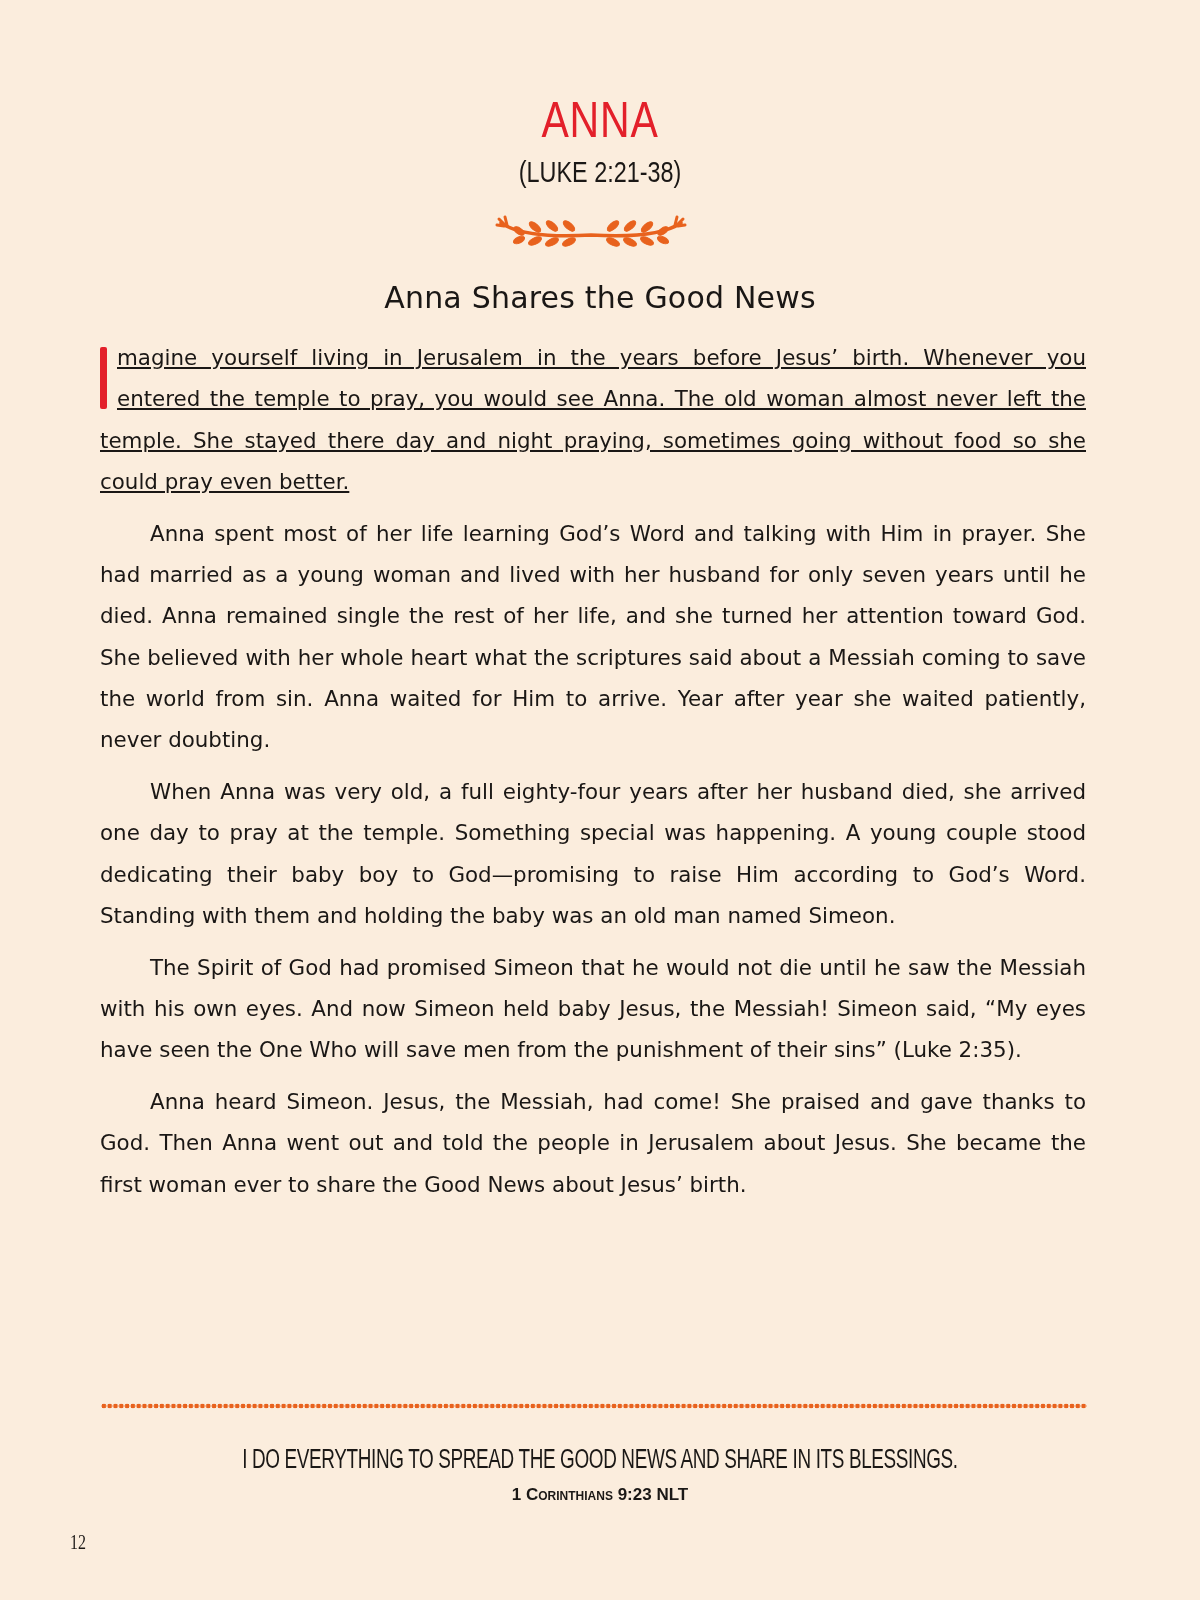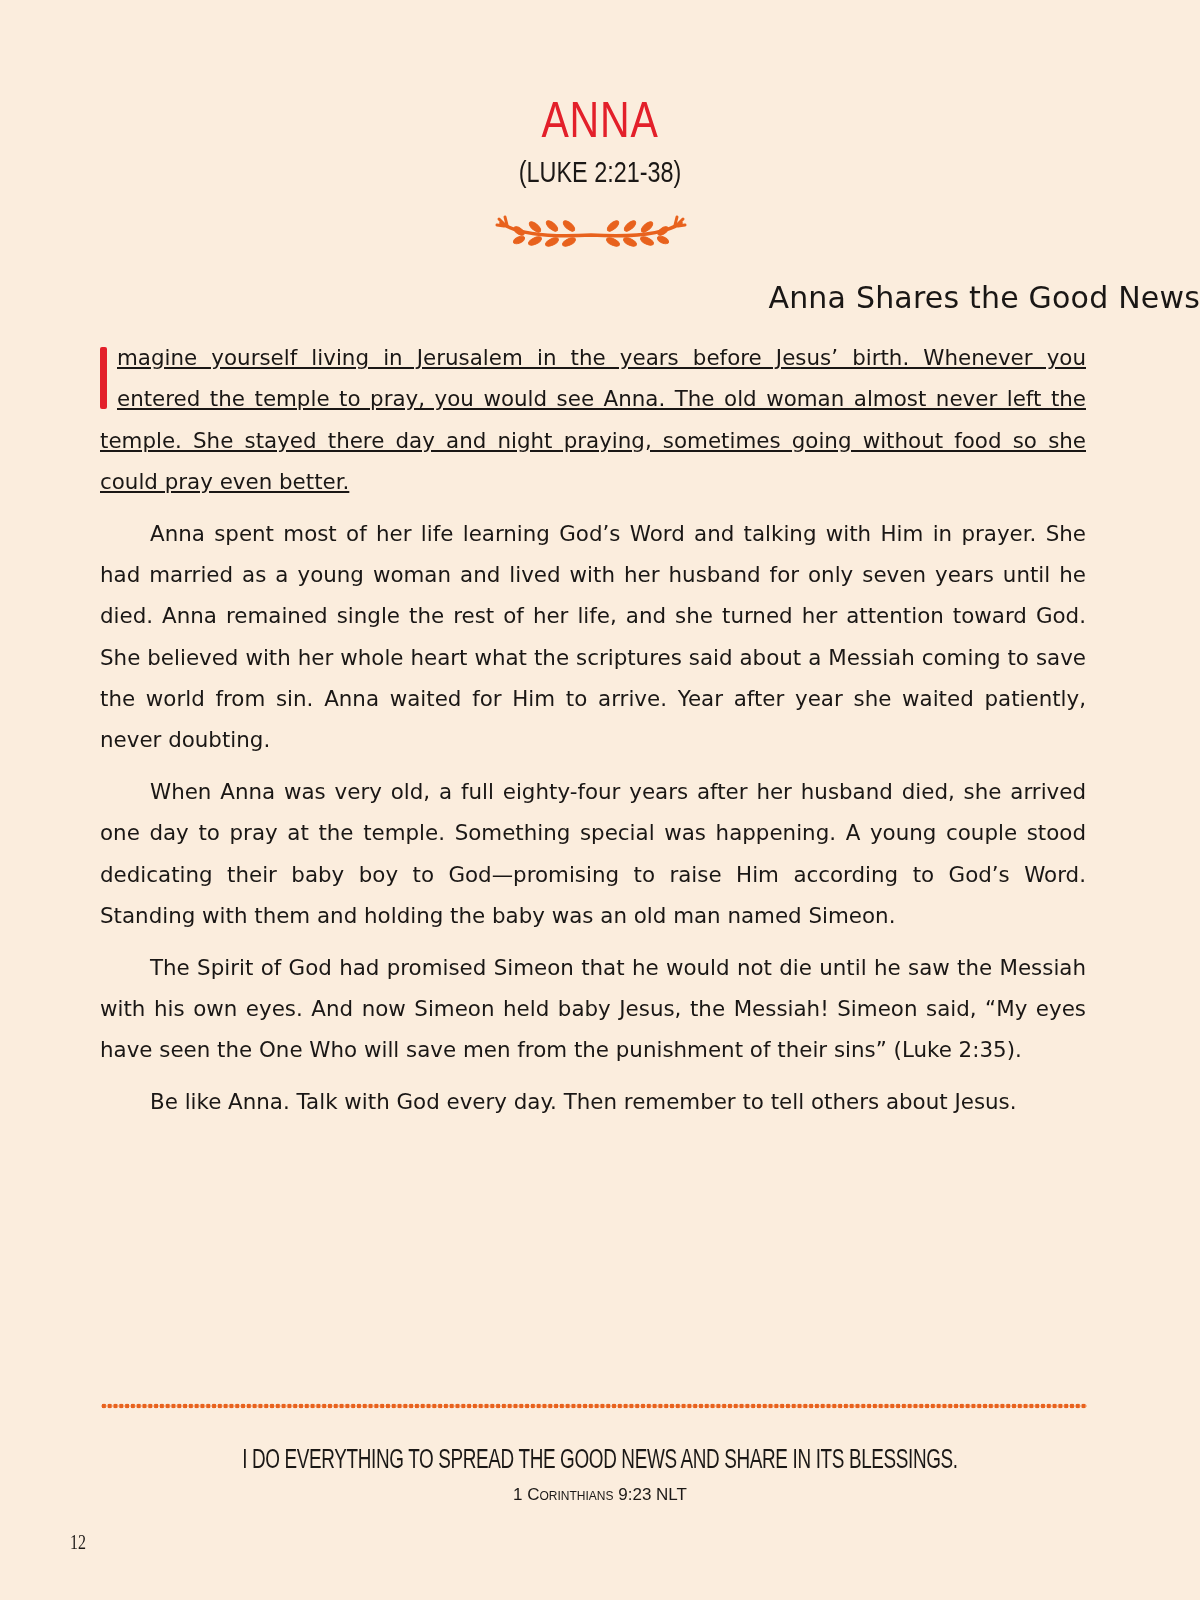--- a/index.html
+++ b/index.html
@@ -47,21 +47,21 @@
       top: 213px;
       left: 495px;
       width: 192px;
       height: 40px;
     }
     .subtitle {
       position: absolute;
       top: 278px;
       left: 0;
       width: 1200px;
-      text-align: right;
+      text-align: center;
       font-size: 30px;
       line-height: 40px;
       font-family: "DejaVu Sans", sans-serif;
       font-weight: normal;
       letter-spacing: 0.2px;
       color: #1a1715;
     }
     .body-text {
       position: absolute;
       top: 337px;
@@ -118,20 +118,21 @@
       position: absolute;
       top: 1484px;
       left: 0;
       width: 1200px;
       text-align: center;
       font-family: "Liberation Sans", sans-serif;
       font-size: 17px;
       line-height: 22px;
       color: #1b1816;
       font-variant: small-caps;
+      font-weight: bold;
     }
     .page-number {
       position: absolute;
       top: 1530px;
       left: 70px;
       font-family: "Liberation Serif", serif;
       font-size: 20px;
       line-height: 24px;
       color: #1b1816;
       transform: scaleX(0.8);
@@ -176,21 +177,21 @@
   </g>
 </svg>
 
 <div class="subtitle">Anna Shares the Good News</div>
 
 <div class="body-text">
   <p class="first"><span class="drop-cap"></span><span>magine yourself living in Jerusalem in the years before Jesus’ birth. Whenever you entered the temple to pray, you would see Anna. The old woman almost never left the temple. She stayed there day and night praying, sometimes going without food so she could pray even better.</span></p>
   <p>Anna spent most of her life learning God’s Word and talking with Him in prayer. She had married as a young woman and lived with her husband for only seven years until he died. Anna remained single the rest of her life, and she turned her attention toward God. She believed with her whole heart what the scriptures said about a Messiah coming to save the world from sin. Anna waited for Him to arrive. Year after year she waited patiently, never doubting.</p>
   <p>When Anna was very old, a full eighty-four years after her husband died, she arrived one day to pray at the temple. Something special was happening. A young couple stood dedicating their baby boy to God—promising to raise Him according to God’s Word. Standing with them and holding the baby was an old man named Simeon.</p>
   <p>The Spirit of God had promised Simeon that he would not die until he saw the Messiah with his own eyes. And now Simeon held baby Jesus, the Messiah! Simeon said, “My eyes have seen the One Who will save men from the punishment of their sins” (Luke 2:35).</p>
-  <p>Be like Anna. Talk with God every day. Then remember to tell others about Jesus.</p>
+  <p>Anna heard Simeon. Jesus, the Messiah, had come! She praised and gave thanks to God. Then Anna went out and told the people in Jerusalem about Jesus. She became the first woman ever to share the Good News about Jesus’ birth.</p>
 </div>
 
 <div class="dotted-rule"></div>
 
 <div class="verse">I do everything to spread the Good News and share in its blessings.</div>
 <div class="verse-ref">1 Corinthians 9:23 NLT</div>
 
 <div class="page-number">12</div>
 
 </body></html>

